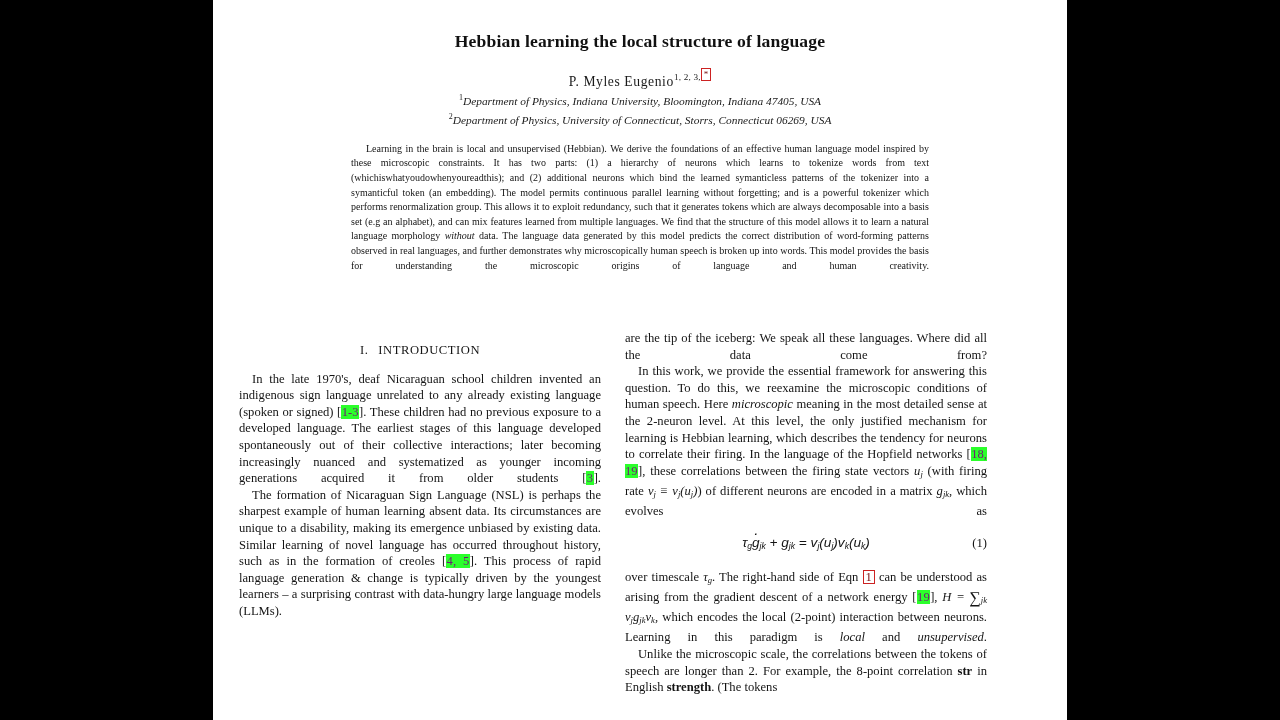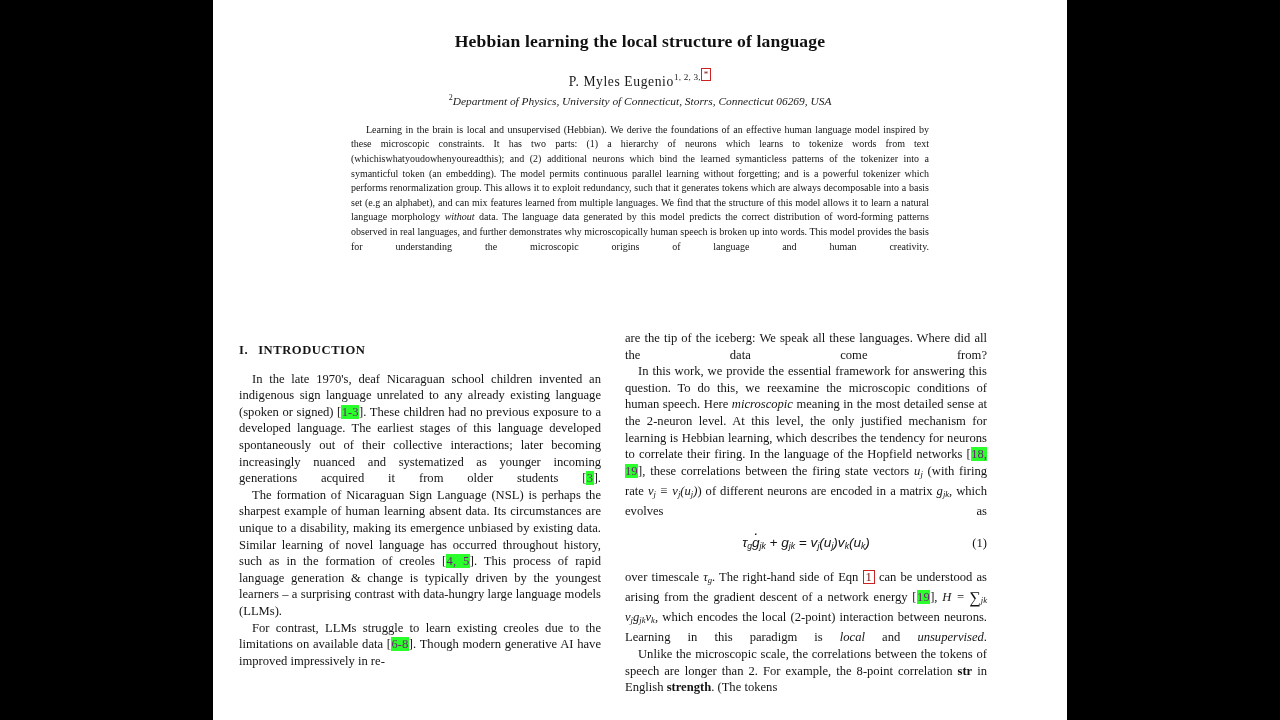--- a/index.html
+++ b/index.html
@@ -97,23 +97,23 @@
     gap: 24px;
   }
   .col {
     width: 362px;
     font-size: 12.6px;
     line-height: 16.6px;
     color: #141414;
   }
   h2.section-heading {
     margin: 12px 0 12px 0;
-    text-align: left;
+    text-align: center;
     font-size: 12.6px;
-    font-weight: bold;
+    font-weight: normal;
     letter-spacing: 0.55px;
   }
   h2.section-heading .numeral { margin-right: 10px; }
   p.para {
     margin: 0;
     text-align: justify;
     text-align-last: justify;
     text-indent: 13px;
   }
   p.para.cont { text-indent: 0; }
@@ -175,36 +175,36 @@
   <div id="page">
 
     <div id="frontmatter">
 
       <h1 id="paper-title">Hebbian learning the local structure of language</h1>
 
       <div id="author-line">
         <span class="nm">P.  Myles  Eugenio</span><sup>1, 2, 3,</sup><span class="asterisk-link">*</span>
       </div>
 
+      <div class="affil"><sup>1</sup><span>Department of Physics, Indiana University, Bloomington, Indiana 47405, USA</span></div>
       <div class="affil"><sup>2</sup><span>Department of Physics, University of Connecticut, Storrs, Connecticut 06269, USA</span></div>
 
       <div id="abstract"><span class="indent"></span><span>Learning in the brain is local and unsupervised (Hebbian). We derive the foundations of an effective human language model inspired by these microscopic constraints. It has two parts: (1) a hierarchy of neurons which learns to tokenize words from text (whichiswhatyoudowhenyoureadthis); and (2) additional neurons which bind the learned symanticless patterns of the tokenizer into a symanticful token (an embedding). The model permits continuous parallel learning without forgetting; and is a powerful tokenizer which performs renormalization group. This allows it to exploit redundancy, such that it generates tokens which are always decomposable into a basis set (e.g an alphabet), and can mix features learned from multiple languages. We find that the structure of this model allows it to learn a natural language morphology </span><span class="it">without</span><span> data. The language data generated by this model predicts the correct distribution of word-forming patterns observed in real languages, and further demonstrates why microscopically human speech is broken up into words. This model provides the basis for understanding the microscopic origins of language and human creativity.</span></div>
 
     </div>
 
     <div id="body-cols">
 
       <div class="col">
         <h2 class="section-heading"><span class="numeral">I.</span><span>INTRODUCTION</span></h2>
 
         <p class="para"><span>In the late 1970's, deaf Nicaraguan school children invented an indigenous sign language unrelated to any already existing language (spoken or signed) [</span><span class="cite">1-3</span><span>]. These children had no previous exposure to a developed language. The earliest stages of this language developed spontaneously out of their collective interactions; later becoming increasingly nuanced and systematized as younger incoming generations acquired it from older students [</span><span class="cite">3</span><span>].</span></p>
 
         <p class="para"><span>The formation of Nicaraguan Sign Language (NSL) is perhaps the sharpest example of human learning absent data. Its circumstances are unique to a disability, making its emergence unbiased by existing data. Similar learning of novel language has occurred throughout history, such as in the formation of creoles [</span><span class="cite">4, 5</span><span>]. This process of rapid language generation &amp; change is typically driven by the youngest learners – a surprising contrast with data-hungry large language models (LLMs).</span></p>
 
-        <p class="para noj"><span>For contrast, LLMs struggle to learn existing creoles due to the limitations on available data [</span><span class="cite">6-8</span><span>]. Though modern generative AI have improved impressively in re-</span></p>
       </div>
 
       <div class="col">
 
         <p class="para cont">are the tip of the iceberg: We speak all these languages. Where did all the data come from?</p>
 
         <p class="para"><span>In this work, we provide the essential framework for answering this question. To do this, we reexamine the microscopic conditions of human speech. Here </span><span class="it">microscopic</span><span> meaning in the most detailed sense at the 2-neuron level. At this level, the only justified mechanism for learning is Hebbian learning, which describes the tendency for neurons to correlate their firing. In the language of the Hopfield networks [</span><span class="cite">18, 19</span><span>], these correlations between the firing state vectors </span><span class="mvar">u<span class="sub">j</span></span><span> (with firing rate </span><span class="mvar">v<span class="sub">j</span> ≡ v<span class="sub">j</span>(u<span class="sub">j</span>)</span><span>) of different neurons are encoded in a matrix </span><span class="mvar">g<span class="sub">jk</span></span><span>, which evolves as</span></p>
 
         <div class="eq-row">
           <span class="eq-body">τ<span class="sub">g</span><span class="dotacc">g</span><span class="sub">jk</span> + g<span class="sub">jk</span> = v<span class="sub">j</span>(u<span class="sub">j</span>)v<span class="sub">k</span>(u<span class="sub">k</span>)</span>

